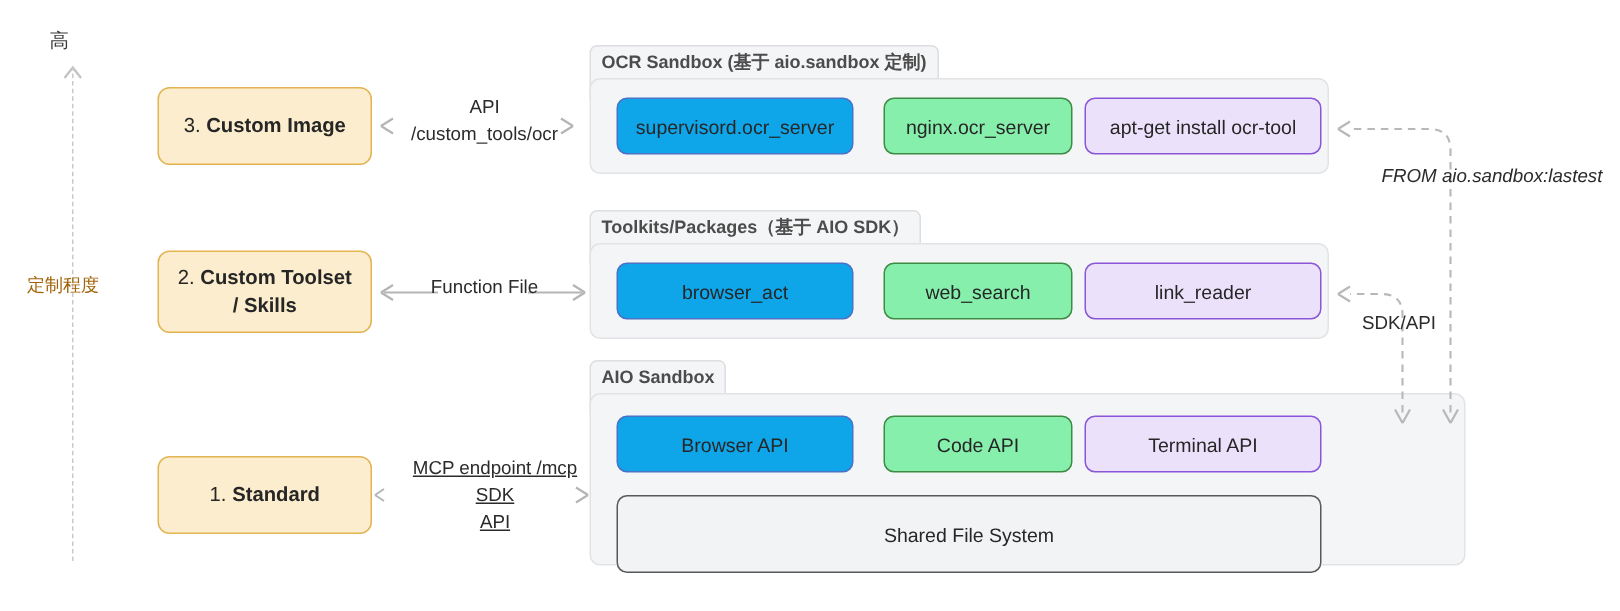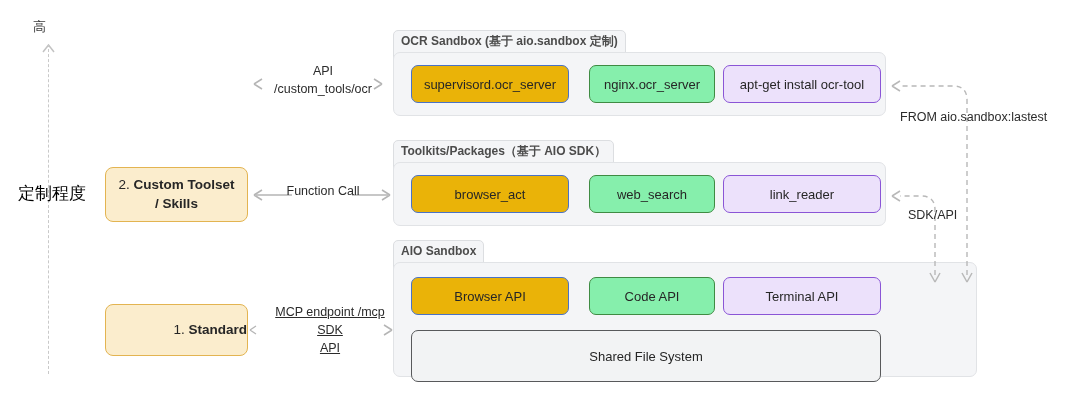--- a/index.html
+++ b/index.html
@@ -3,35 +3,35 @@
 <meta charset="utf-8">
 <style>
   html,body{margin:0;padding:0;background:#ffffff;}
   body{width:1080px;height:407px;overflow:hidden;
        font-family:"Liberation Sans","DejaVu Sans",sans-serif;
        color:#2b2b2b;-webkit-font-smoothing:antialiased;}
   #stage{position:relative;width:1080px;height:407px;}
 
   
   .axis-top-label{position:absolute;left:33px;top:18px;font-size:13px;color:#3a3a3a;}
-  .axis-side-label{position:absolute;left:18px;top:182px;font-size:17px;color:#000000;white-space:nowrap;font-family:Liberation Mono, monospace;}
+  .axis-side-label{position:absolute;left:18px;top:182px;font-size:12px;color:#a16207;white-space:nowrap;font-family:Liberation Mono, monospace;}
   .axis-line{position:absolute;left:48px;top:44px;width:0;height:330px;
              border-left:1.6px dashed #c9c9c9;}
   .axis-arrow{position:absolute;left:41px;top:44px;width:15px;height:15px;}
 
   
   .level-box{position:absolute;box-sizing:border-box;
              background:#fbedcd;border:1.6px solid #e3b451;border-radius:8px;
              display:flex;align-items:center;justify-content:center;
              text-align:center;font-size:13.5px;line-height:1.35;color:#262626;}
   .level-box .num{font-weight:400;}
   .level-box .nm{font-weight:700;}
   #level3{left:105px;top:58px;width:143px;height:52px;}
   #level2{left:105px;top:167px;width:143px;height:55px;}
-  #level1{left:105px;top:304px;width:143px;height:52px;justify-content:flex-end;}
+  #level1{left:105px;top:304px;width:143px;height:52px;}
 
   
   .conn-label{position:absolute;text-align:center;font-size:12.5px;
               line-height:1.45;color:#2b2b2b;white-space:pre-line;}
   #conn3-label{left:258px;top:62px;width:130px;}
   #conn2-label{left:258px;top:182px;width:130px;}
   #conn1-label{left:260px;top:303px;width:140px;text-decoration:underline;}
 
   .conn-arrow{position:absolute;height:14px;}
 
@@ -47,55 +47,61 @@
              padding:3px 7px 21px;font-size:12px;font-weight:700;color:#4c4c4c;
              white-space:nowrap;line-height:1.2;}
   #tag-ocr{left:393px;top:30px;}
   #tag-tool{left:393px;top:140px;}
   #tag-aio{left:393px;top:240px;}
 
   
   .chip{position:absolute;box-sizing:border-box;border-radius:7px;
         display:flex;align-items:center;justify-content:center;
         font-size:13px;color:#262626;text-align:center;}
-  .chip.blue  {background:#eab308;border:1.6px solid #4a72c6;}
+  .chip.blue  {background:#0ea5e9;border:1.6px solid #4a72c6;}
   .chip.green {background:#86efac;border:1.6px solid #3f8b43;}
   .chip.purple{background:#ece1fb;border:1.6px solid #8a55d6;}
   .chip.grey  {background:#f2f3f4;border:1.6px solid #58595b;}
 
   
   .r-ocr {top:65px;height:38px;}
   .r-tool{top:175px;height:38px;}
   .r-aio {top:277px;height:38px;}
   .c1{left:411px;width:158px;}
   .c2{left:589px;width:126px;}
   .c3{left:723px;width:158px;}
   #fs-box{left:411px;top:330px;width:470px;height:52px;}
 
   
   .route{position:absolute;}
   .route-label{position:absolute;font-size:12.5px;color:#2b2b2b;white-space:nowrap;}
-  #from-label{left:900px;top:110px;}
+  #from-label{left:921px;top:110px;font-style:italic;}
   #sdk-label{left:908px;top:208px;}
 </style>
 </head>
 <body>
 
 <div id="stage">
 
   <div class="axis-top-label">高</div>
 
   <svg class="axis-arrow" viewBox="0 0 15 15">
     <path d="M7.5 1 L13 8" stroke="#c2c2c2" stroke-width="1.5" fill="none"></path>
     <path d="M7.5 1 L2 8" stroke="#c2c2c2" stroke-width="1.5" fill="none"></path>
   </svg>
   <div class="axis-line"></div>
 
   <div class="axis-side-label">定制程度</div>
 
+  <div class="level-box" id="level3">
+    <span>
+      <span class="num">3.</span>
+      <span class="nm">Custom Image</span>
+    </span>
+  </div>
 
   <div class="level-box" id="level2">
     <span>
       <span class="num">2.</span>
       <span class="nm" style="white-space:pre-line">Custom Toolset
 / Skills</span>
     </span>
   </div>
 
   <div class="level-box" id="level1">
@@ -111,21 +117,21 @@
   </svg>
   <div class="conn-label" id="conn3-label">API
 /custom_tools/ocr</div>
 
   <svg class="conn-arrow" style="left:252px;top:188px;width:140px;" viewBox="0 0 140 14">
     <line x1="4" y1="7" x2="40" y2="7" stroke="#b5b5b5" stroke-width="1.4"></line>
     <line x1="100" y1="7" x2="136" y2="7" stroke="#b5b5b5" stroke-width="1.4"></line>
     <path d="M2 7 L10 2 M2 7 L10 12" stroke="#b5b5b5" stroke-width="1.5" fill="none"></path>
     <path d="M138 7 L130 2 M138 7 L130 12" stroke="#b5b5b5" stroke-width="1.5" fill="none"></path>
   </svg>
-  <div class="conn-label" id="conn2-label">Function Call</div>
+  <div class="conn-label" id="conn2-label">Function File</div>
 
   <svg class="conn-arrow" style="left:248px;top:323px;width:146px;" viewBox="0 0 146 14">
     <path d="M2 7 L8 3 M2 7 L8 11" stroke="#b5b5b5" stroke-width="1.3" fill="none"></path>
     <path d="M144 7 L136 2 M144 7 L136 12" stroke="#b5b5b5" stroke-width="1.5" fill="none"></path>
   </svg>
   <div class="conn-label" id="conn1-label">MCP endpoint /mcp
 SDK
 API</div>
 
   <div class="group-tag" id="tag-ocr">OCR Sandbox (基于 aio.sandbox 定制)</div>

